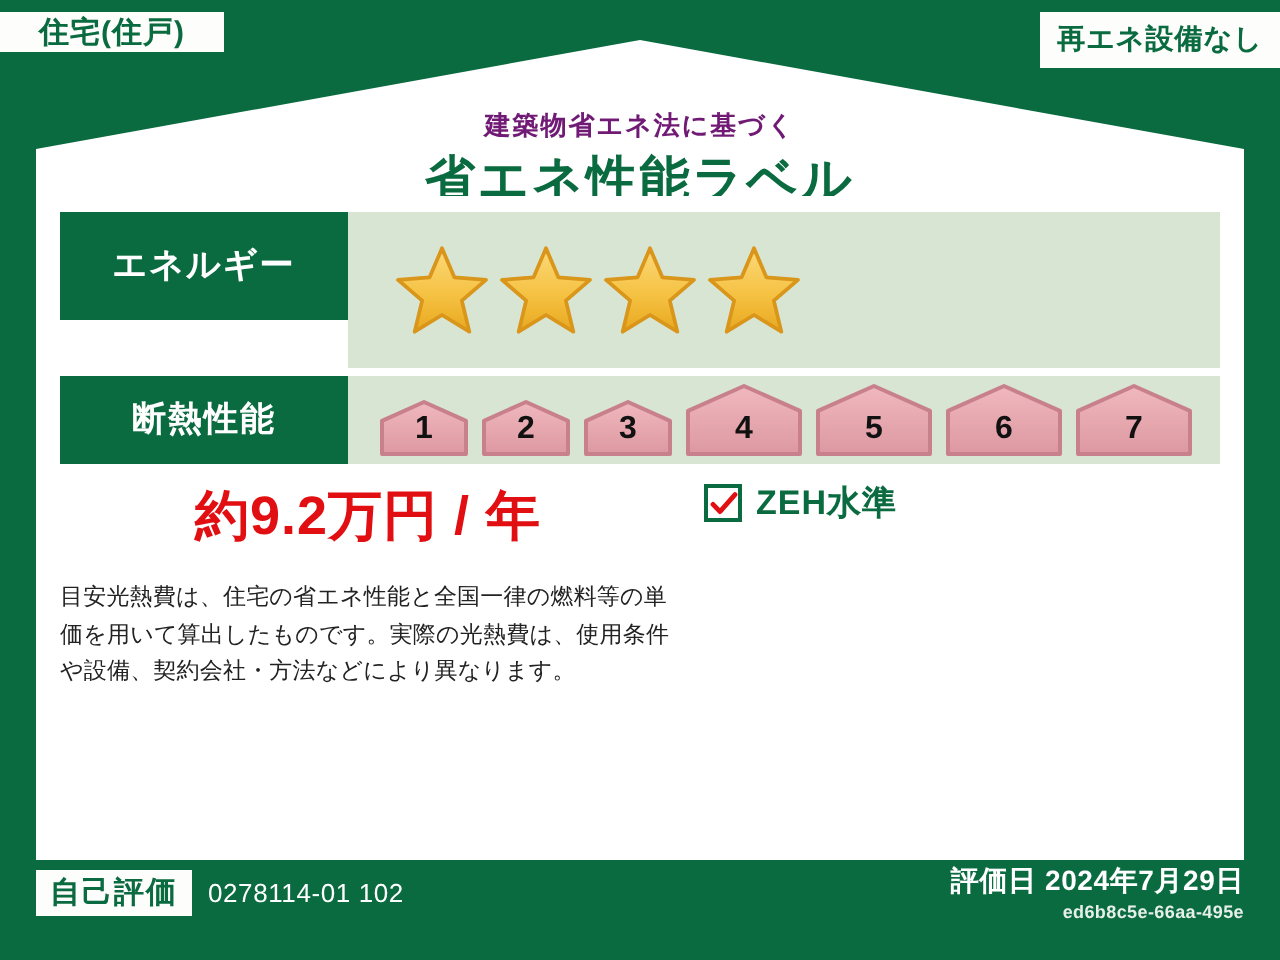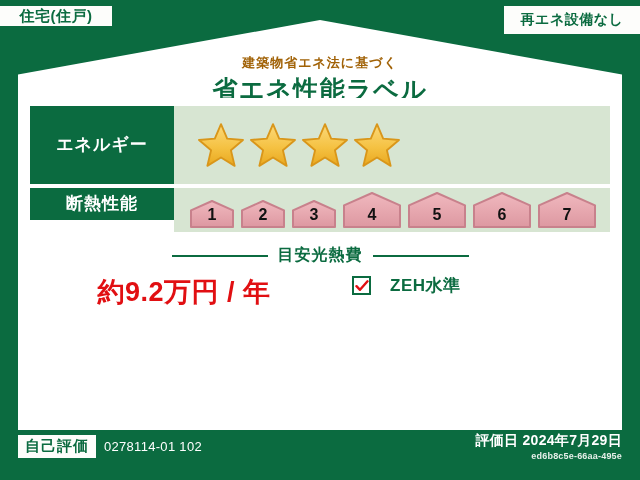--- a/index.html
+++ b/index.html
@@ -15,35 +15,35 @@
   .corner-badge{
     position:absolute; top:6px;
     background:#fdfdfb;
     color:#0b6b40;
     font-weight:bold;
     display:flex; align-items:center; justify-content:center;
     letter-spacing:.5px;
     z-index:6;
   }
   #badge-left  { left:0;  width:112px; height:20px; font-size:15px; }
-  #badge-right { right:0; width:136px; height:28px; font-size:14px;margin-left:35px; }
+  #badge-right { right:0; width:120px; height:28px; font-size:14px;margin-left:35px; }
 
   
   .roof{
     position:absolute; left:18px; right:18px; top:20px; height:88px;
     background:#ffffff;
     clip-path:polygon(0% 100%, 0% 62%, 50% 0%, 100% 62%, 100% 100%);
     z-index:2;
   }
   .roof-inner{
     position:absolute; left:0; right:0; top:34px;
     text-align:center;
   }
   #roof-sub{
-    font-size:13px; font-weight:bold; color:#a16207; letter-spacing:1px;
+    font-size:13px; font-weight:bold; color:#701a75; letter-spacing:1px;
     margin-bottom:1px;
   }
   #roof-title{
     font-size:25px; font-weight:bold; color:#0b6b40; letter-spacing:1.5px;
   }
 
   
   .card{
     position:absolute; left:18px; right:18px; top:98px; bottom:50px;
     background:#ffffff; z-index:3;
@@ -56,24 +56,24 @@
     background:#0b6b40; color:#fff; font-weight:bold;
     display:flex; flex-direction:column; align-items:center; justify-content:center;
     width:144px; font-size:17px; line-height:1.35; letter-spacing:1px;
     flex:0 0 144px;
   }
   .perf-value{
     flex:1; background:#d7e5d2;
     display:flex; align-items:center;
     padding-left:24px;
   }
-  #row-energy .perf-label{ height:78px; }
+  #row-energy .perf-label{ height:54px; }
   #row-energy .perf-value{ height:78px; }
   #row-insul  { margin-top:4px; }
-  #row-insul .perf-label{ height:32px; font-size:17px; }
+  #row-insul .perf-label{ height:44px; font-size:17px; }
   #row-insul .perf-value{ height:44px; padding-left:14px; }
 
   
   .stars{ display:flex; gap:6px; }
   .star{ width:46px; height:46px; display:block; }
 
   
   .houses{ display:flex; align-items:flex-end; gap:3px; }
   .house{
     position:relative;
@@ -105,21 +105,21 @@
     text-align:center; color:#e10f12;
     font-size:27px; font-weight:bold; letter-spacing:.5px;
     margin-top:2px;
   }
   #cost-note{
     font-size:11.5px; color:#222; line-height:1.62;
     margin-top:14px; letter-spacing:.1px;
   }
 
   
-  .zeh-head{ display:flex; align-items:center; gap:19px; }
+  .zeh-head{ display:flex; align-items:center; gap:7px; }
   .check-box{
     width:19px; height:19px; border:2px solid #0b6b40; background:#fff;
     display:flex; align-items:center; justify-content:center; flex:0 0 19px;
   }
   #zeh-title{ font-size:17px; font-weight:bold; color:#0b6b40; letter-spacing:.5px; }
   #zeh-desc{
     font-size:11.5px; color:#222; line-height:1.72; margin-top:7px;
     letter-spacing:.1px;
   }
   .inline-star{ display:inline-block; vertical-align:-3px; width:15px; height:15px; }
@@ -297,29 +297,25 @@
                 </linearGradient>
               </defs>
               <polygon points="31,2 59,14.44 59,36 3,36 3,14.44" fill="url(#hg7)" stroke="#c8818c" stroke-width="2" stroke-linejoin="round"></polygon>
             </svg>
             <span>7</span>
           </div>
         </div>
     </div>
   </div>
 
-  <div class="cost-head">
-    <span class="rule"></span>
-    <span id="cost-title">目安光熱費</span>
-    <span class="rule"></span>
-  </div>
 
   <div class="cols">
     <div class="col-left">
       <div id="cost-amount">約9.2万円 / 年</div>
+      <div id="cost-note">目安光熱費は、住宅の省エネ性能と全国一律の燃料等の単価を用いて算出したものです。実際の光熱費は、使用条件や設備、契約会社・方法などにより異なります。</div>
     </div>
     <div class="col-right">
       <div class="zeh-head">
         <span class="check-box">
           <svg width="14" height="12" viewBox="0 0 14 12">
             <path d="M1.5 6.2 L5 9.8 L12.5 1.3" stroke="#e10f12" stroke-width="2.4" fill="none" stroke-linecap="round" stroke-linejoin="round"></path>
           </svg>
         </span>
         <span id="zeh-title">ZEH水準</span>
       </div>

